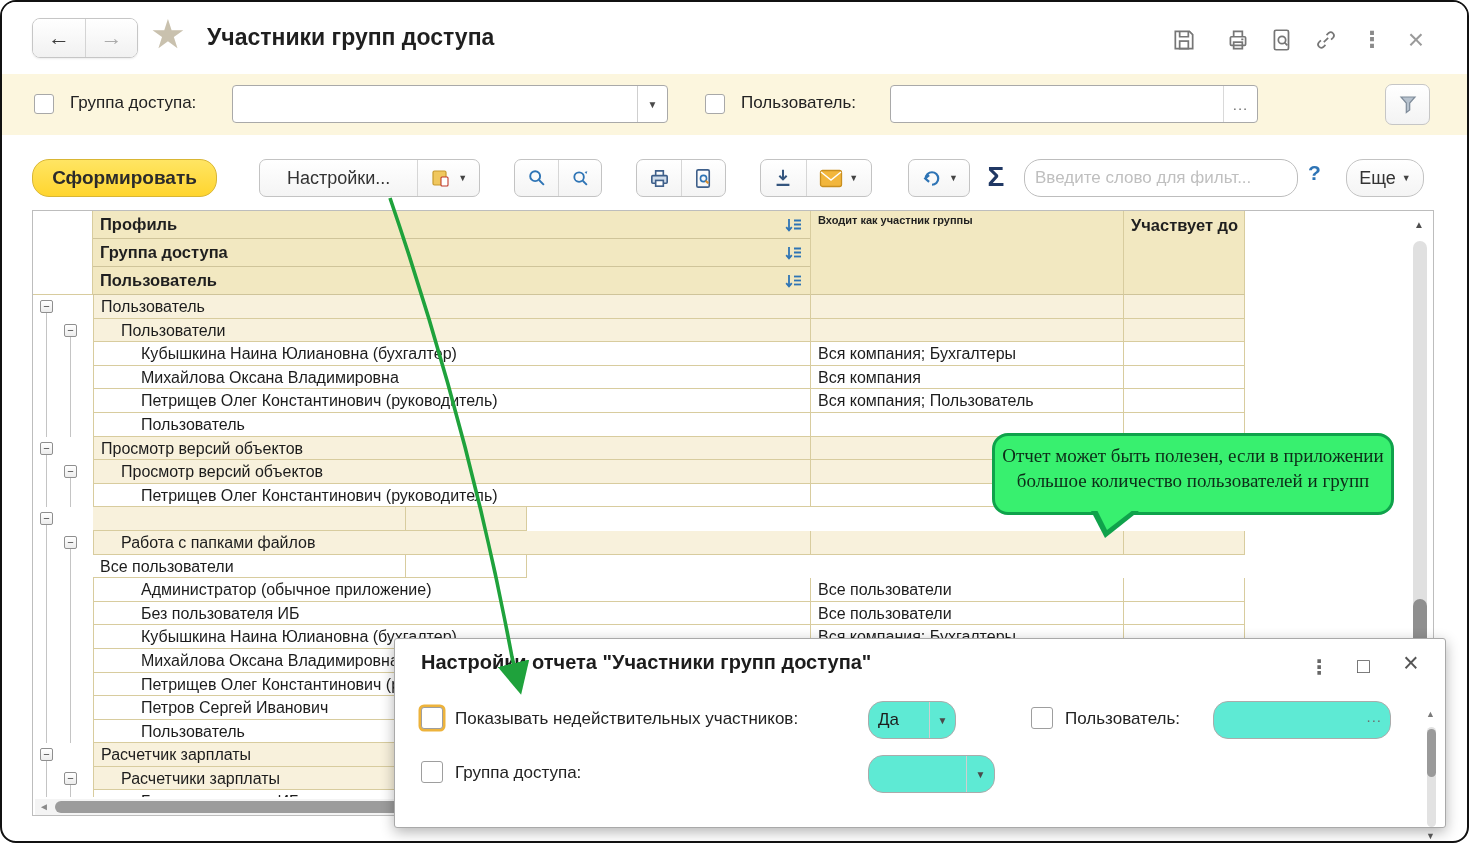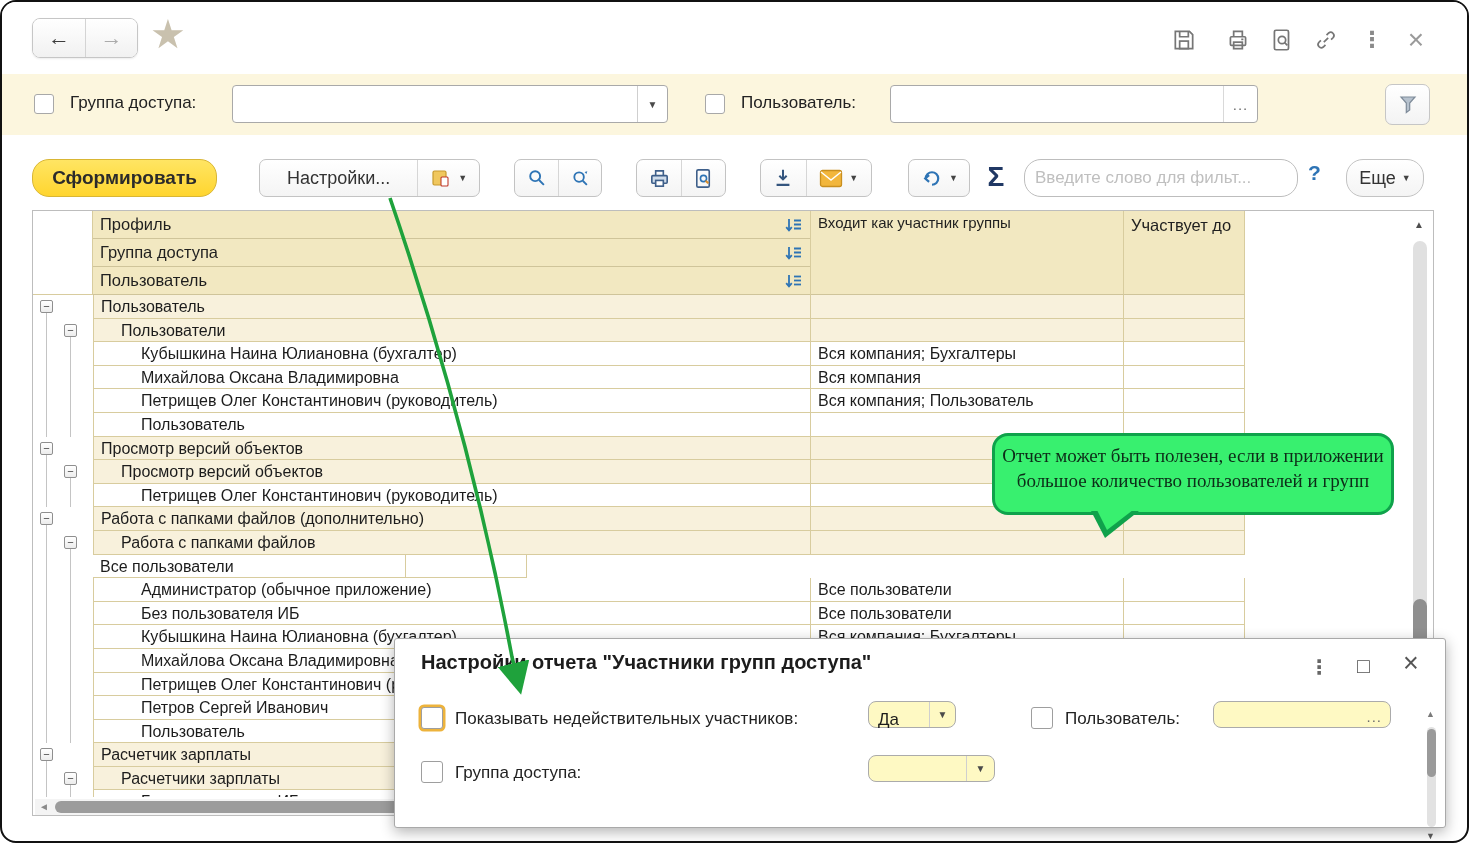--- a/index.html
+++ b/index.html
@@ -44,26 +44,26 @@
   .gbtn { display:flex; align-items:center; justify-content:center; height:100%; font-size:18px; color:#333; }
   .gbtn + .gbtn { border-left:1px solid #D6D6D6; }
   .smallcaret { font-size:10px; color:#444; margin-left:6px; }
   .sigma { position:absolute; left:976px; top:22px; width:36px; height:40px; display:flex; align-items:center; justify-content:center; font-size:28px; font-weight:700; color:#203864; }
   .searchbox { position:absolute; left:1022px; top:24px; width:274px; height:38px; border:1px solid #BDBDBD; border-radius:17px; font-size:17px; padding:11px 10px; color:#333; font-family:inherit; }
   .searchbox::placeholder { color:#BFBFBF; }
   .help { position:absolute; left:1306px; top:26px; font-size:21px; font-weight:700; color:var(--blue); }
 
   
   .tablewrap { position:absolute; left:30px; top:208px; width:1402px; height:606px; border:1px solid #BDBDBD; background:#fff; z-index:5; }
-  .thead { position:absolute; left:0; top:0; right:0; height:84px; display:flex; }
+  .thead { position:absolute; left:0; top:0; right:0; height:84px; display:flex;font-weight:bold; }
   .h-gut { width:60px; border-right:1px solid var(--grid); border-bottom:1px solid var(--grid); background:#fff; }
   .h-c1 { width:718px; border-right:1px solid var(--grid); }
   .h-row { position:relative; height:28px; background:var(--hdr); border-bottom:1px solid #CFC49A; font-size:16.5px; line-height:27px; padding-left:7px; color:#1f1f1f; }
   .h-row .sorticon { position:absolute; right:6px; top:6px; }
-  .h-c2 { width:313px; background:var(--hdr); border-right:1px solid var(--grid); border-bottom:1px solid #CFC49A; font-size:15px; padding:3px 0 0 7px; color:#1f1f1f; }
+  .h-c2 { width:313px; background:var(--hdr); border-right:1px solid var(--grid); border-bottom:1px solid #CFC49A; font-size:11px; padding:3px 0 0 7px; color:#1f1f1f; }
   .h-c3 { width:121px; background:var(--hdr); border-right:1px solid var(--grid); border-bottom:1px solid #CFC49A; font-size:16.5px; padding:3px 0 0 7px; line-height:22px; color:#1f1f1f; }
   #rows { position:absolute; left:0; top:84px; right:0; bottom:18px; overflow:hidden; }
   .trow { display:flex; height:23.6px; position:relative; }
   .gut { width:60px; position:relative; }
   .cell { font-size:16px; line-height:23px; white-space:nowrap; overflow:hidden; border-bottom:1px solid var(--grid); border-right:1px solid var(--grid); color:#1c1c1c; }
   .c1 { width:718px; border-left:1px solid var(--grid); }
   .c2 { width:313px; padding-left:7px; }
   .c3 { width:121px; }
   .cfill { flex:1; }
   .trow.g .c1, .trow.g .c2, .trow.g .c3 { background:var(--grp); }
@@ -95,21 +95,21 @@
   .dialog { position:absolute; left:392px; top:636px; width:1052px; height:190px; background:#fff; border:1px solid #A9A9A9; border-radius:3px; box-shadow:0 4px 14px rgba(0,0,0,.3); z-index:50; }
   .dlg-title { position:absolute; left:26px; top:12px; font-size:20px; font-weight:700; color:#1c1c1c; }
   .dlg-ico { position:absolute; top:12px; color:#555; }
   .dlg-kebab { left:914px; font-size:20px; font-weight:700; top:16px; color:#666; }
   .dlg-max { left:962px; font-size:21px; top:15px; color:#555; }
   .dlg-close { left:1008px; font-size:27px; top:9px; color:#555; }
   .dlg-row { position:absolute; left:0; right:0; height:40px; }
   .dcb { position:absolute; width:22px; height:22px; background:#fff; border:1.4px solid #9E9E9E; border-radius:3px; }
   .dcb.focus { box-shadow:0 0 0 2.5px #EDB33C; }
   .dlabel { position:absolute; font-size:17px; color:#222; }
-  .dcombo { position:absolute; background:#fef9c3; border:1px solid #ABABAB; border-radius:8px; height:27px; font-size:17px; color:#1c1c1c; padding:8px 0 0 9px; }
+  .dcombo { position:absolute; background:#5eead4; border:1px solid #ABABAB; border-radius:15px; height:38px; font-size:17px; color:#1c1c1c; padding:8px 0 0 9px; }
   .dsb { position:absolute; left:1028px; top:70px; width:16px; }
   .dsb-up { position:absolute; top:0; left:3px; font-size:9px; color:#7a7a7a; }
   .dsb-track { position:absolute; left:4px; top:18px; width:9px; height:100px; background:#E2E2E2; border-radius:5px; }
   .dsb-thumb { position:absolute; left:4px; top:20px; width:9px; height:48px; background:#9A9A9A; border-radius:5px; }
   .dsb-dn { position:absolute; top:122px; left:3px; font-size:9px; color:#555; }
 
   .arrow-overlay { position:absolute; inset:0; z-index:60; pointer-events:none; }
 </style>
 </head>
 <body>
@@ -119,20 +119,21 @@
   <div class="titlebar">
     <div class="navgroup">
       <div class="navbtn nav-back">
           <span>←</span>
         </div>
       <div class="navbtn nav-fwd">
           <span>→</span>
         </div>
     </div>
     <span class="star">★</span>
+    <div class="page-title">Участники групп доступа</div>
 
     <span class="tb-ico" style="left:1168px">
       <svg width="26" height="26" viewBox="0 0 24 24">
           <path d="M4 4h13l3 3v13H4z"></path>
           <path d="M8 4v5h8V4"></path>
           <rect x="8" y="13" width="8" height="7"></rect>
         </svg>
     </span>
     <span class="tb-ico" style="left:1222px">
       <svg width="26" height="26" viewBox="0 0 24 24">
@@ -397,21 +398,20 @@
           <div class="cell c1 ind2">Петрищев Олег Константинович (руководитель)</div>
           <div class="cell c2"></div>
           <div class="cell c3"></div>
           <div class="cfill"></div>
         </div>
         <div class="trow g">
           <div class="gut">
             <span class="tbox p0">−</span>
             <span class="tline below p0"></span>
           </div>
-          <div class="cell c1 ind0">Работа с папками файлов (дополнительно)</div>
           <div class="cell c2"></div>
           <div class="cell c3"></div>
           <div class="cfill"></div>
         </div>
         <div class="trow g">
           <div class="gut">
             <span class="tline full p0"></span>
             <span class="tbox p1">−</span>
             <span class="tline below p1"></span>
           </div>

